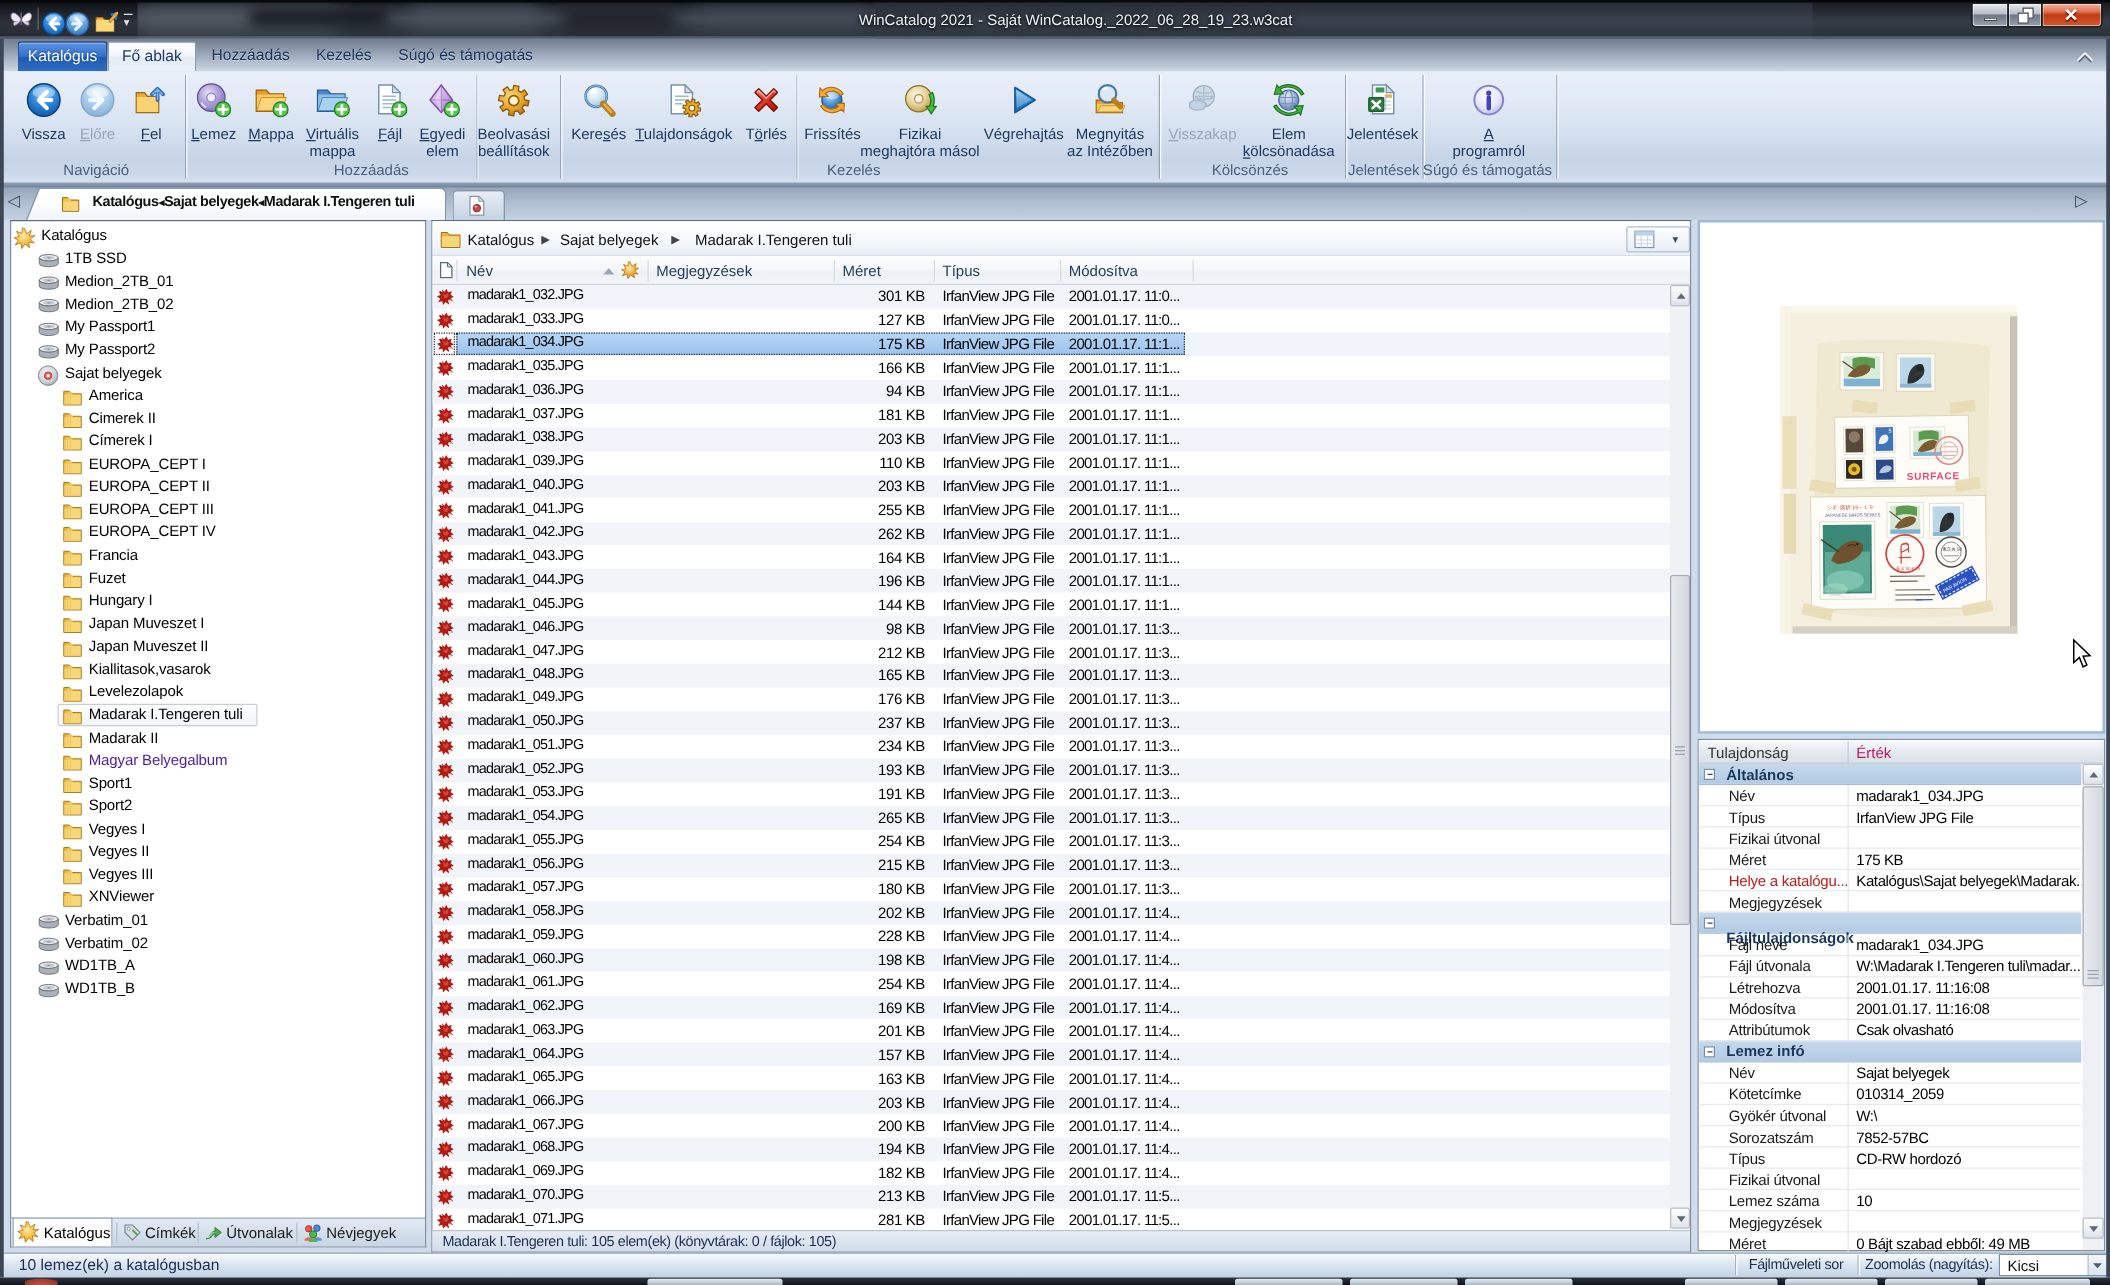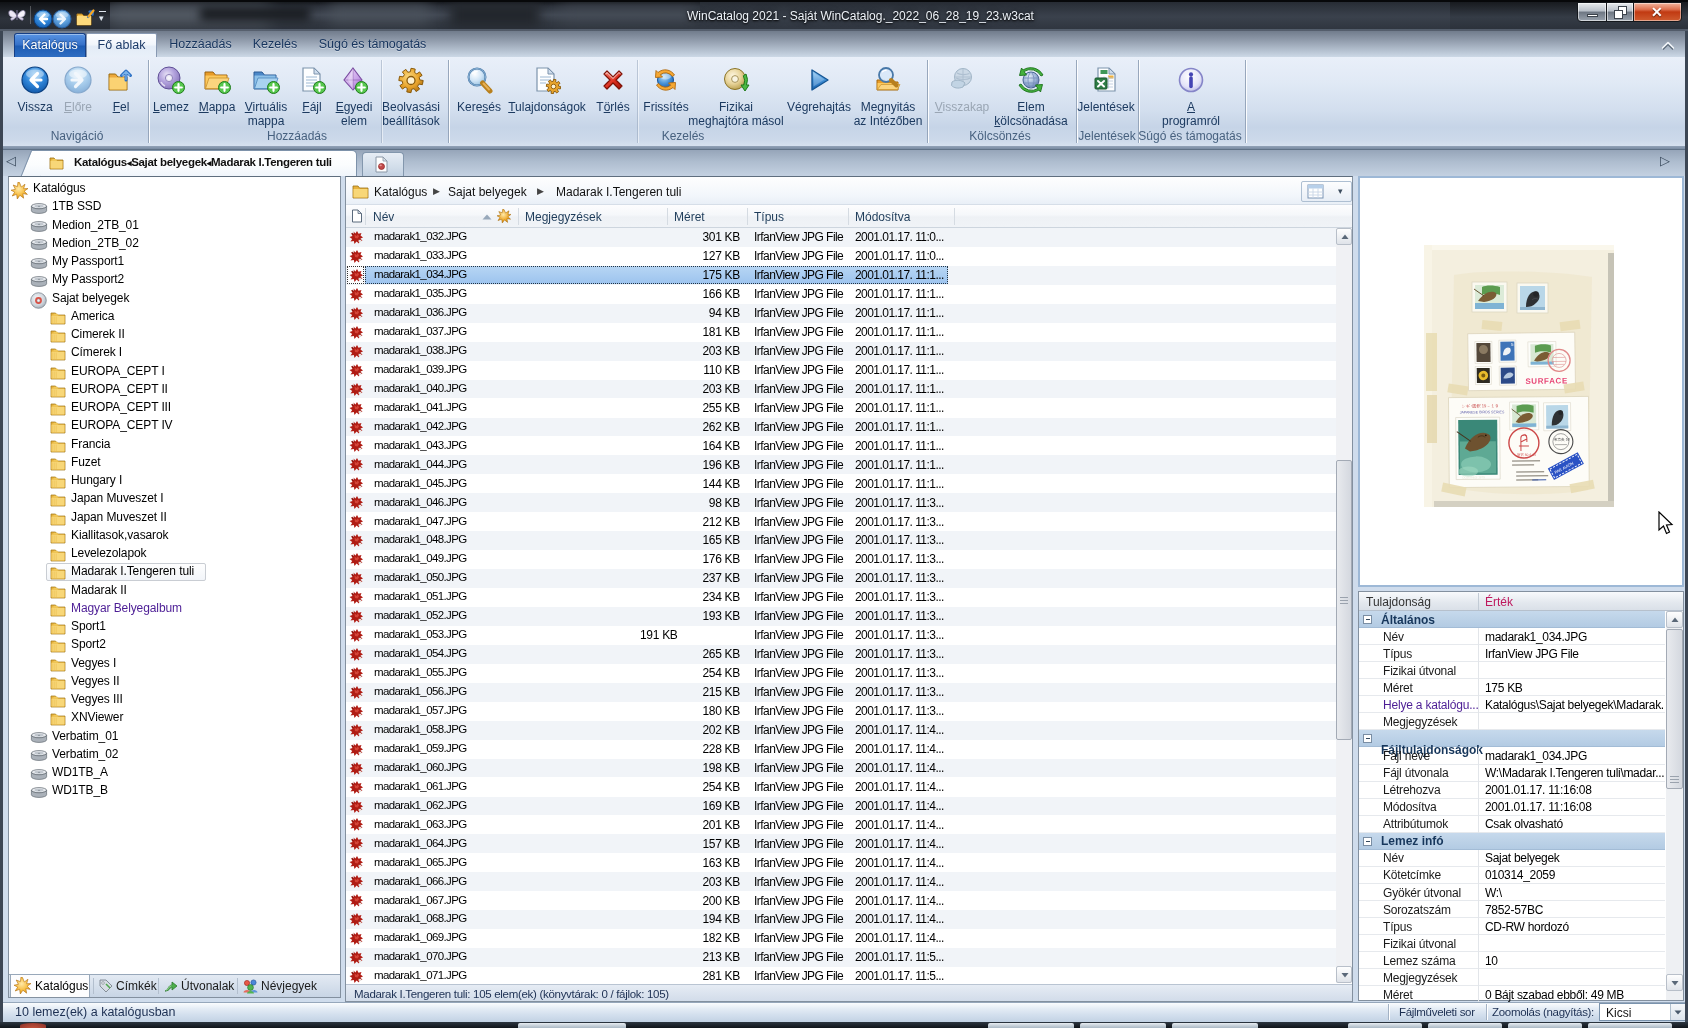--- a/index.html
+++ b/index.html
@@ -961,21 +961,21 @@
 <div class="txt" style="left:754px;top:609.2px;font-size:12px;letter-spacing:-0.55px;color:#000;">IrfanView JPG File</div>
 <div class="txt" style="left:855px;top:609.2px;font-size:12px;letter-spacing:-0.55px;color:#000;">2001.01.17. 11:3...</div>
 <div class="ab" style="left:349px;top:628.0px;"><svg width="15" height="15" viewBox="0 0 15 15">
 <path d="M4.5 1.5 L6.5 3.5 L8 1 L9.5 3.8 L12.5 3 L11.5 5.5 L14 7.5 L11.5 8.5 L13.5 11 L10.5 10.5 L10 13.5 L7.5 11.5 L5.5 14 L4.8 11 L1.5 11.5 L3.2 9 L0.5 7 L3.5 6 L2 3 L5 3.8 Z" fill="#b01c14"></path>
 <path d="M5.5 4.5 L7.5 6 L9 4.2 L10 6.5 L8.5 8.5 L6 8 Z" fill="#d44438"></path>
 <path d="M3 2.5 L4.5 4 L3.5 5 Z" fill="#5f0c08"></path>
 <path d="M9.8 9.2 L12 9.5 L11 11 Z" fill="#7a100a"></path>
 <rect x="9.6" y="9.8" width="2.6" height="2.2" fill="#e8e0dc"></rect>
       </svg></div>
 <div class="txt" style="left:374px;top:628.2px;font-size:11.5px;letter-spacing:-0.6px;color:#000;">madarak1_053.JPG</div>
-<div class="txt" style="left:640px;top:628.2px;width:100px;font-size:12px;letter-spacing:-0.3px;color:#000;max-width:180px;overflow:hidden;">191 KB</div>
+<div class="txt" style="left:640px;top:628.2px;width:100px;text-align:right;font-size:12px;letter-spacing:-0.3px;color:#000;max-width:180px;overflow:hidden;">191 KB</div>
 <div class="txt" style="left:754px;top:628.2px;font-size:12px;letter-spacing:-0.55px;color:#000;">IrfanView JPG File</div>
 <div class="txt" style="left:855px;top:628.2px;font-size:12px;letter-spacing:-0.55px;color:#000;">2001.01.17. 11:3...</div>
 <div class="ab" style="left:346px;top:644.9px;width:990px;height:18.9px;background:#f1f4f8;"></div>
 <div class="ab" style="left:349px;top:646.9px;"><svg width="15" height="15" viewBox="0 0 15 15">
 <path d="M4.5 1.5 L6.5 3.5 L8 1 L9.5 3.8 L12.5 3 L11.5 5.5 L14 7.5 L11.5 8.5 L13.5 11 L10.5 10.5 L10 13.5 L7.5 11.5 L5.5 14 L4.8 11 L1.5 11.5 L3.2 9 L0.5 7 L3.5 6 L2 3 L5 3.8 Z" fill="#b01c14"></path>
 <path d="M5.5 4.5 L7.5 6 L9 4.2 L10 6.5 L8.5 8.5 L6 8 Z" fill="#d44438"></path>
 <path d="M3 2.5 L4.5 4 L3.5 5 Z" fill="#5f0c08"></path>
 <path d="M9.8 9.2 L12 9.5 L11 11 Z" fill="#7a100a"></path>
 <rect x="9.6" y="9.8" width="2.6" height="2.2" fill="#e8e0dc"></rect>
       </svg></div>
@@ -1325,21 +1325,21 @@
 <div class="txt" style="left:1485px;top:646.6px;font-size:12px;letter-spacing:-0.3px;color:#000;max-width:180px;overflow:hidden;">IrfanView JPG File</div>
 <div class="ab" style="left:1359px;top:662.2px;width:306px;height:17.06px;border-bottom:1px solid #e6e9ed;"></div>
 <div class="ab" style="left:1478px;top:662.2px;width:1px;height:17.06px;background:#e2e5e9;"></div>
 <div class="txt" style="left:1383px;top:663.7px;font-size:12px;letter-spacing:-0.2px;color:#1a1a1a;">Fizikai útvonal</div>
 <div class="ab" style="left:1359px;top:679.2px;width:306px;height:17.06px;border-bottom:1px solid #e6e9ed;"></div>
 <div class="ab" style="left:1478px;top:679.2px;width:1px;height:17.06px;background:#e2e5e9;"></div>
 <div class="txt" style="left:1383px;top:680.7px;font-size:12px;letter-spacing:-0.2px;color:#1a1a1a;">Méret</div>
 <div class="txt" style="left:1485px;top:680.7px;font-size:12px;letter-spacing:-0.3px;color:#000;max-width:180px;overflow:hidden;">175 KB</div>
 <div class="ab" style="left:1359px;top:696.3px;width:306px;height:17.06px;border-bottom:1px solid #e6e9ed;"></div>
 <div class="ab" style="left:1478px;top:696.3px;width:1px;height:17.06px;background:#e2e5e9;"></div>
-<div class="txt" style="left:1383px;top:697.8px;font-size:12px;letter-spacing:-0.2px;color:#4c1d95;">Helye a katalógu...</div>
+<div class="txt" style="left:1383px;top:697.8px;font-size:12px;letter-spacing:-0.2px;color:#b91c1c;">Helye a katalógu...</div>
 <div class="txt" style="left:1485px;top:697.8px;font-size:12px;letter-spacing:-0.3px;color:#000;max-width:180px;overflow:hidden;">Katalógus\Sajat belyegek\Madarak...</div>
 <div class="ab" style="left:1359px;top:713.4px;width:306px;height:17.06px;border-bottom:1px solid #e6e9ed;"></div>
 <div class="ab" style="left:1478px;top:713.4px;width:1px;height:17.06px;background:#e2e5e9;"></div>
 <div class="txt" style="left:1383px;top:714.9px;font-size:12px;letter-spacing:-0.2px;color:#1a1a1a;">Megjegyzések</div>
 <div class="ab" style="left:1359px;top:730.4px;width:306px;height:17.06px;background:linear-gradient(180deg,#c6d9ec,#b3cbe3);border-bottom:1px solid #a3bcd6;"></div>
 <div class="ab" style="left:1363px;top:734.4px;width:9px;height:9px;background:#fff;border:1px solid #7a8ea4;">
             <div class="ab" style="left:1.5px;top:3px;width:4px;height:1px;background:#34495e;"></div>
     </div>
 <div class="txt" style="left:1381px;top:731.9px;font-size:12px;font-weight:bold;color:#17375c;margin-top:11px;">Fájltulajdonságok</div>
 <div class="ab" style="left:1359px;top:747.5px;width:306px;height:17.06px;border-bottom:1px solid #e6e9ed;"></div>

